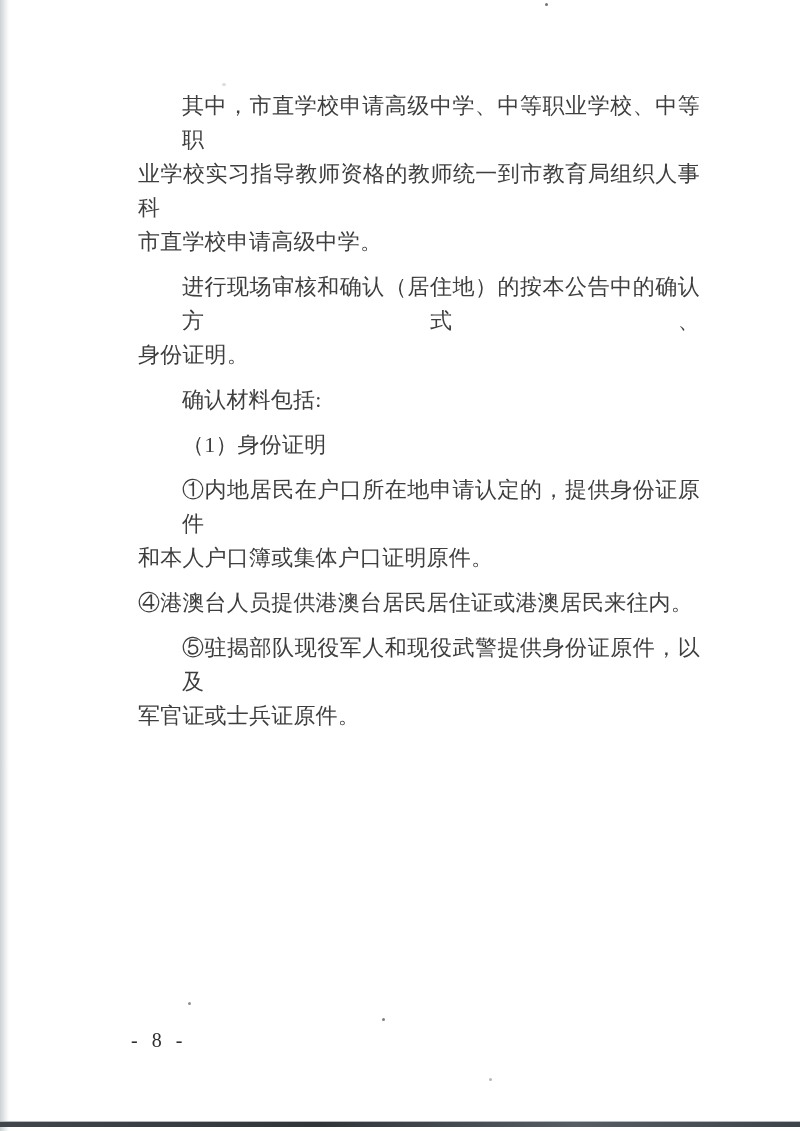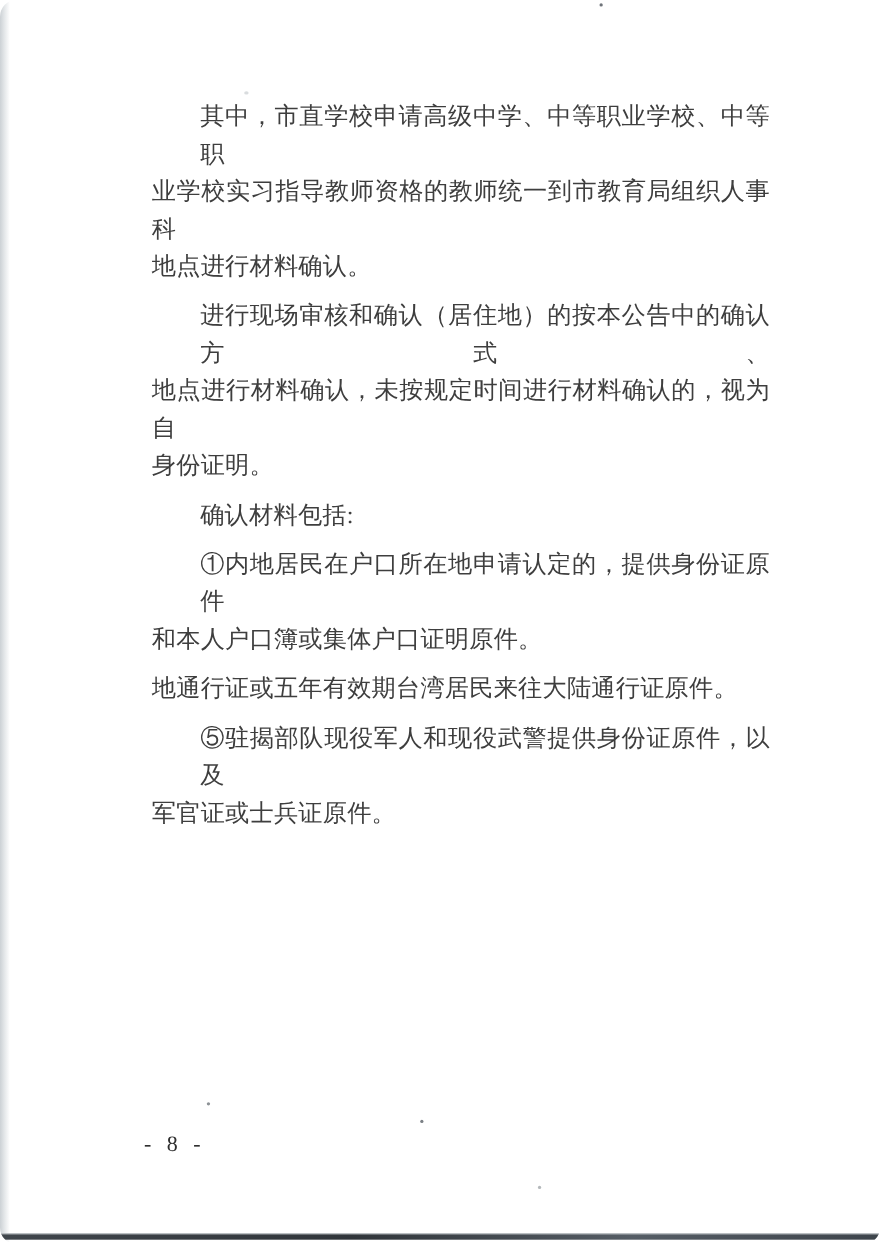--- a/index.html
+++ b/index.html
@@ -7,21 +7,20 @@
     padding: 0;
     background: #ffffff;
   }
   .page {
     position: relative;
     width: 800px;
     height: 1131px;
     background: #ffffff;
     overflow: hidden;
     font-family: "Liberation Serif", serif;
-    border-radius: 15px;
   }
   
   .edge-shadow {
     position: absolute;
     left: 0; top: 0;
     width: 9px; height: 1131px;
     background: linear-gradient(to right, #ccd1d5 0%, #e4e7e9 45%, rgba(255,255,255,0) 100%);
   }
   
   .scan-line {
@@ -79,43 +78,45 @@
 
 <div class="page">
 
   <div class="edge-shadow"></div>
 
   <main class="doc">
 
     <p>
       <span class="line indent full">其中，市直学校申请高级中学、中等职业学校、中等职</span>
       <span class="line full">业学校实习指导教师资格的教师统一到市教育局组织人事科</span>
-      <span class="line">地点进行材料确认。</span>
+      <span class="line">市直学校申请高级中学。</span>
     </p>
 
     <p>
       <span class="line indent full">进行现场审核和确认（居住地）的按本公告中的确认方式、</span>
-      <span class="line full">地点进行材料确认，未按规定时间进行材料确认的，视为自</span>
       <span class="line">身份证明。</span>
     </p>
 
     <p>
       <span class="line indent">确认材料包括:</span>
     </p>
 
+    <p>
+      <span class="line indent">（1）身份证明</span>
+    </p>
 
     <p>
       <span class="line indent full">①内地居民在户口所在地申请认定的，提供身份证原件</span>
       <span class="line">和本人户口簿或集体户口证明原件。</span>
     </p>
 
 
 
     <p>
-      <span class="line">地通行证或五年有效期台湾居民来往大陆通行证原件。</span>
+      <span class="line">④港澳台人员提供港澳台居民居住证或港澳居民来往内。</span>
     </p>
 
     <p>
       <span class="line indent full">⑤驻揭部队现役军人和现役武警提供身份证原件，以及</span>
       <span class="line">军官证或士兵证原件。</span>
     </p>
 
   </main>
 
   <div class="page-number">- 8 -</div>

